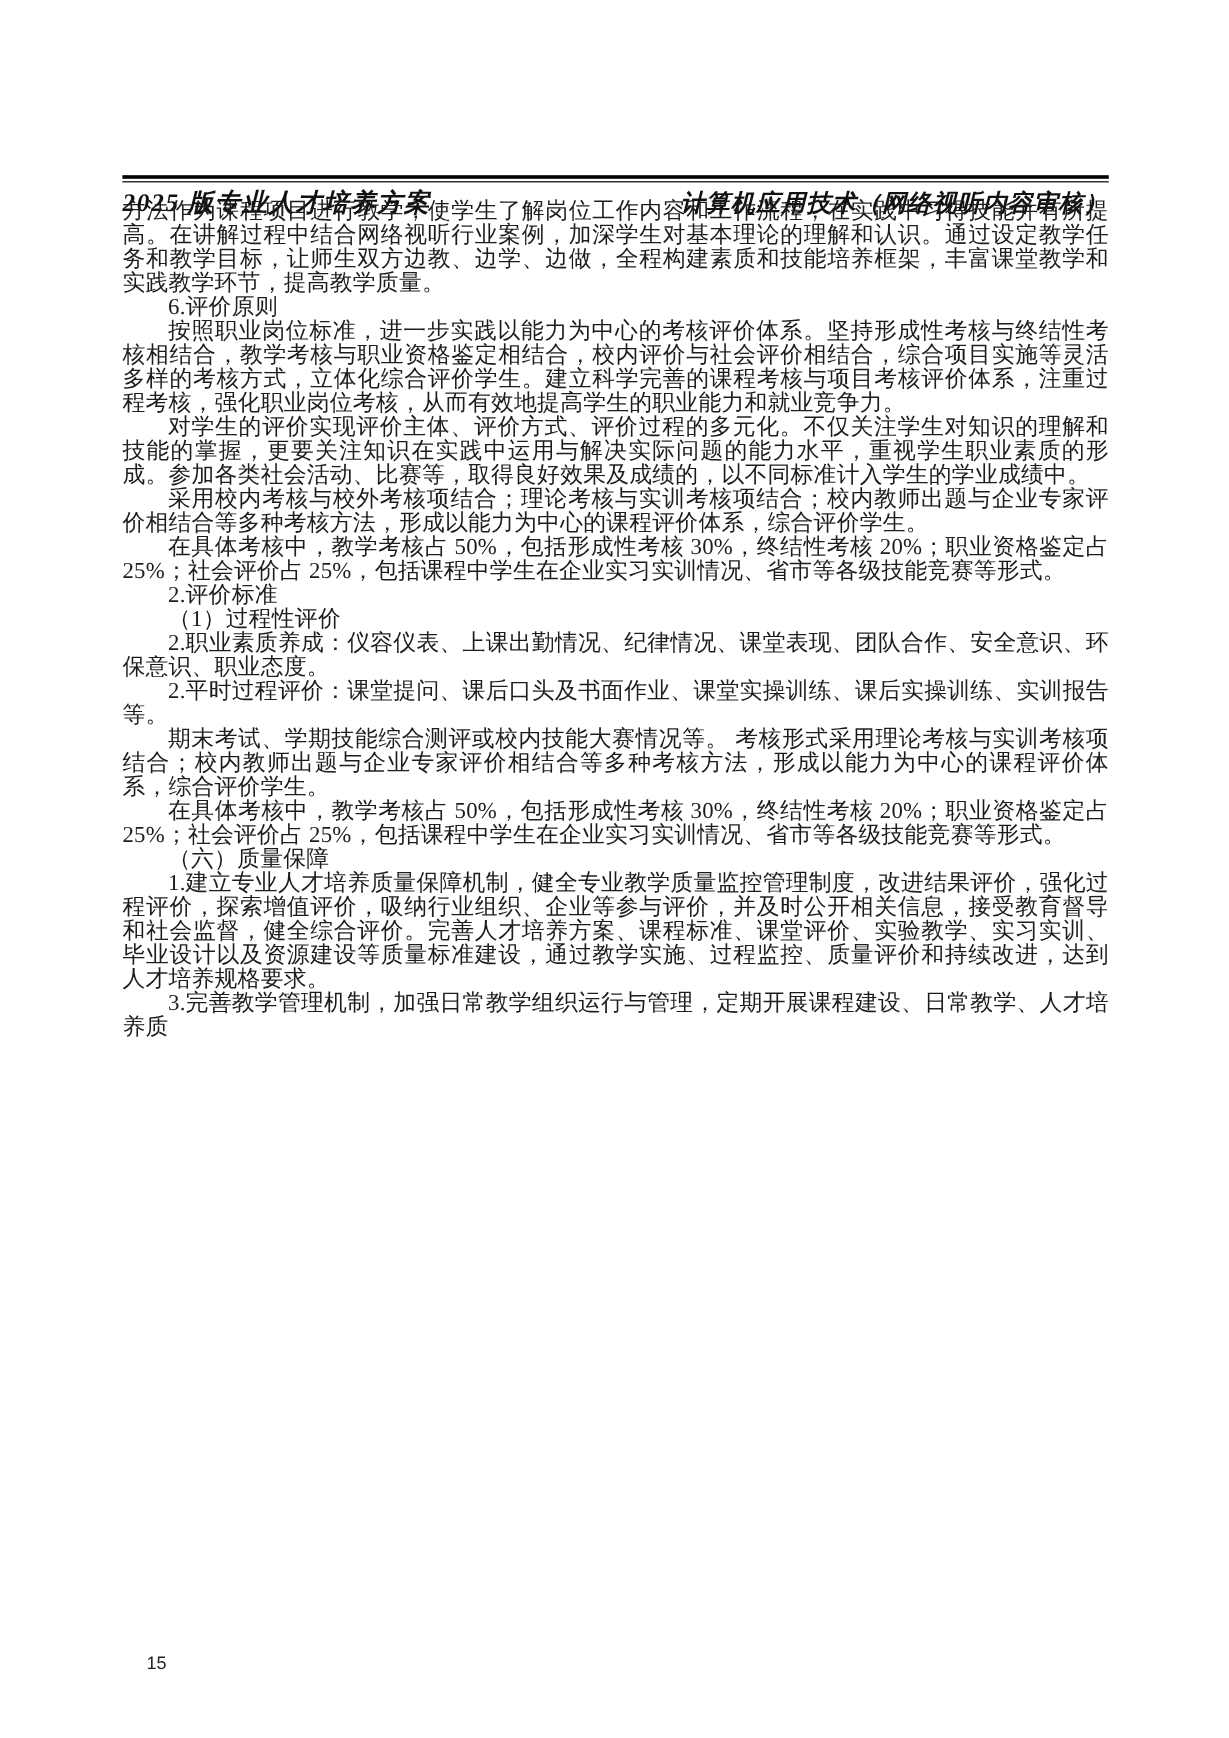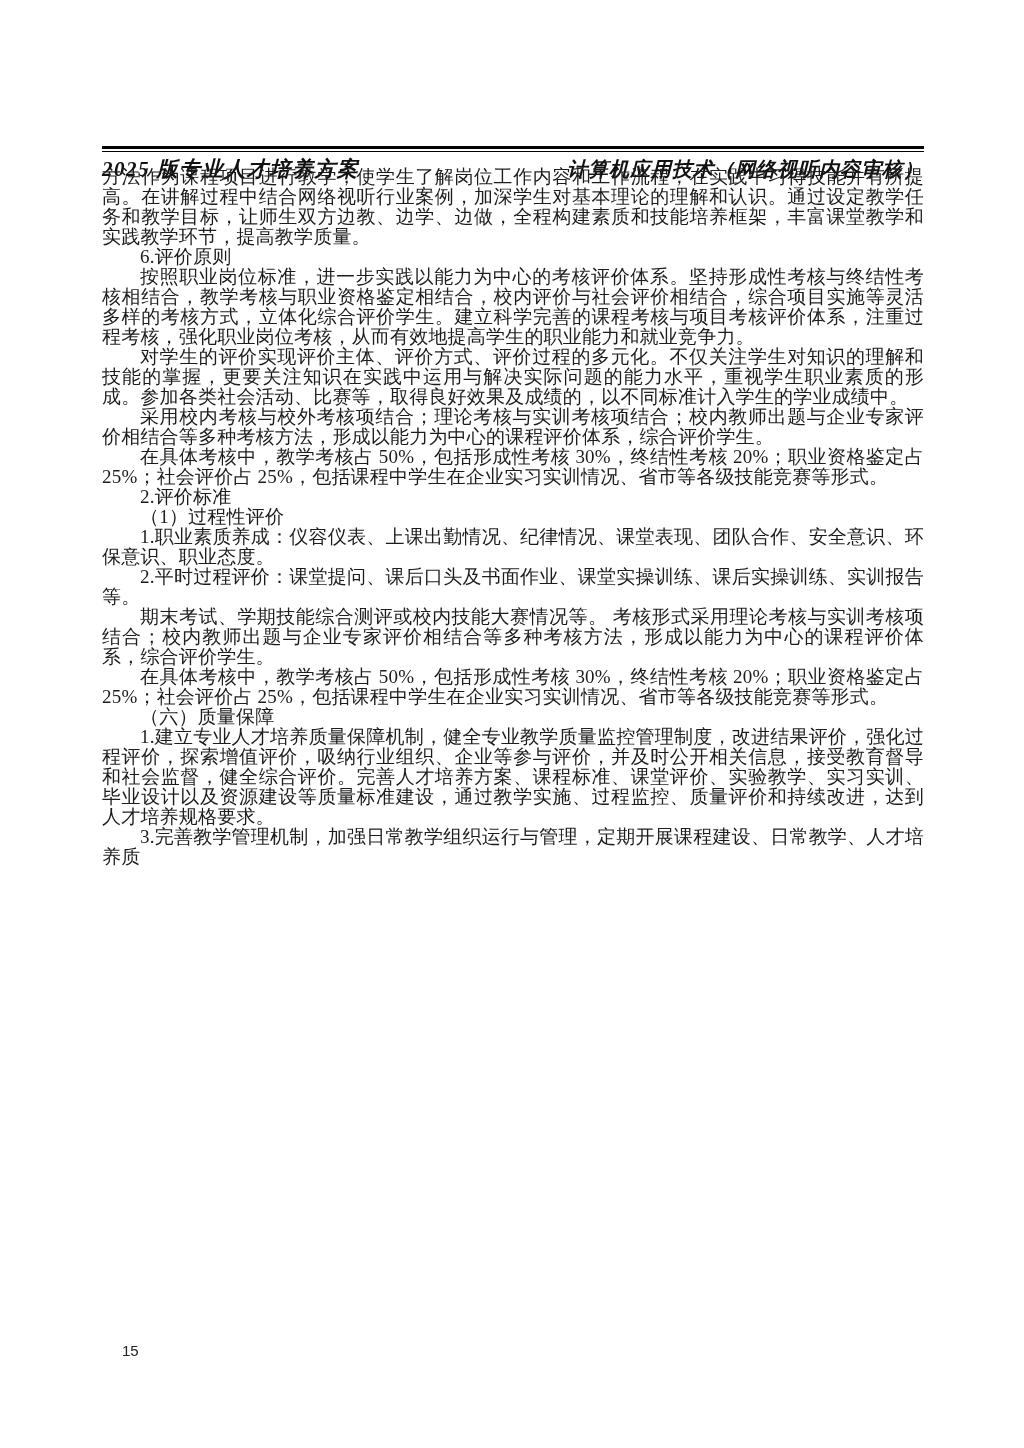--- a/index.html
+++ b/index.html
@@ -45,21 +45,21 @@
     font-size: 19px;
     line-height: 20px;
     text-align: justify;
     letter-spacing: 0.2px;
   }
   .para { margin: 0; }
   .para.indent { text-indent: 2em; }
   .page-number {
     position: absolute;
     left: 122px;
-    top: 1342px;
+    top: 1378px;
     font-size: 15px;
     font-family: "Liberation Sans", "DejaVu Sans", sans-serif;
     color: #222222;
     text-align: right;
   }
 </style>
 </head>
 <body>
 
 <div class="page">
@@ -76,21 +76,21 @@
 
   <main class="doc-body">
     <p class="para flush">方法作为课程项目进行教学，使学生了解岗位工作内容和工作流程，在实践中习得技能并有所提高。在讲解过程中结合网络视听行业案例，加深学生对基本理论的理解和认识。通过设定教学任务和教学目标，让师生双方边教、边学、边做，全程构建素质和技能培养框架，丰富课堂教学和实践教学环节，提高教学质量。</p>
     <p class="para indent">6.评价原则</p>
     <p class="para indent">按照职业岗位标准，进一步实践以能力为中心的考核评价体系。坚持形成性考核与终结性考核相结合，教学考核与职业资格鉴定相结合，校内评价与社会评价相结合，综合项目实施等灵活多样的考核方式，立体化综合评价学生。建立科学完善的课程考核与项目考核评价体系，注重过程考核，强化职业岗位考核，从而有效地提高学生的职业能力和就业竞争力。</p>
     <p class="para indent">对学生的评价实现评价主体、评价方式、评价过程的多元化。不仅关注学生对知识的理解和技能的掌握，更要关注知识在实践中运用与解决实际问题的能力水平，重视学生职业素质的形成。参加各类社会活动、比赛等，取得良好效果及成绩的，以不同标准计入学生的学业成绩中。</p>
     <p class="para indent">采用校内考核与校外考核项结合；理论考核与实训考核项结合；校内教师出题与企业专家评价相结合等多种考核方法，形成以能力为中心的课程评价体系，综合评价学生。</p>
     <p class="para indent">在具体考核中，教学考核占 50%，包括形成性考核 30%，终结性考核 20%；职业资格鉴定占 25%；社会评价占 25%，包括课程中学生在企业实习实训情况、省市等各级技能竞赛等形式。</p>
     <p class="para indent">2.评价标准</p>
     <p class="para indent">（1）过程性评价</p>
-    <p class="para indent">1.职业素质养成：仪容仪表、上课出勤情况、纪律情况、课堂表现、团队合作、安全意识、环保意识、职业态度。</p>
+    <p class="para indent">2.职业素质养成：仪容仪表、上课出勤情况、纪律情况、课堂表现、团队合作、安全意识、环保意识、职业态度。</p>
     <p class="para indent">2.平时过程评价：课堂提问、课后口头及书面作业、课堂实操训练、课后实操训练、实训报告等。</p>
     <p class="para indent">期末考试、学期技能综合测评或校内技能大赛情况等。 考核形式采用理论考核与实训考核项结合；校内教师出题与企业专家评价相结合等多种考核方法，形成以能力为中心的课程评价体系，综合评价学生。</p>
     <p class="para indent">在具体考核中，教学考核占 50%，包括形成性考核 30%，终结性考核 20%；职业资格鉴定占 25%；社会评价占 25%，包括课程中学生在企业实习实训情况、省市等各级技能竞赛等形式。</p>
     <p class="para indent">（六）质量保障</p>
     <p class="para indent">1.建立专业人才培养质量保障机制，健全专业教学质量监控管理制度，改进结果评价，强化过程评价，探索增值评价，吸纳行业组织、企业等参与评价，并及时公开相关信息，接受教育督导和社会监督，健全综合评价。完善人才培养方案、课程标准、课堂评价、实验教学、实习实训、毕业设计以及资源建设等质量标准建设，通过教学实施、过程监控、质量评价和持续改进，达到人才培养规格要求。</p>
     <p class="para indent">3.完善教学管理机制，加强日常教学组织运行与管理，定期开展课程建设、日常教学、人才培养质</p>
   </main>
 
   <span class="page-number">15</span>
 

